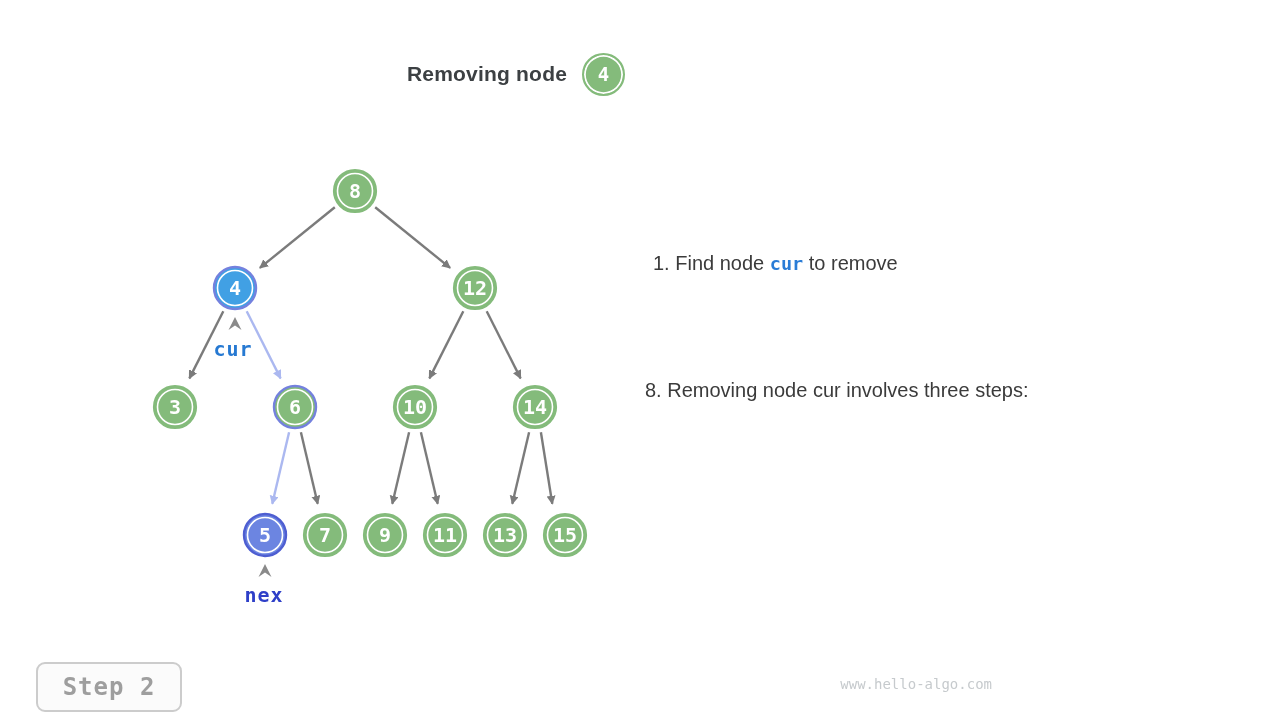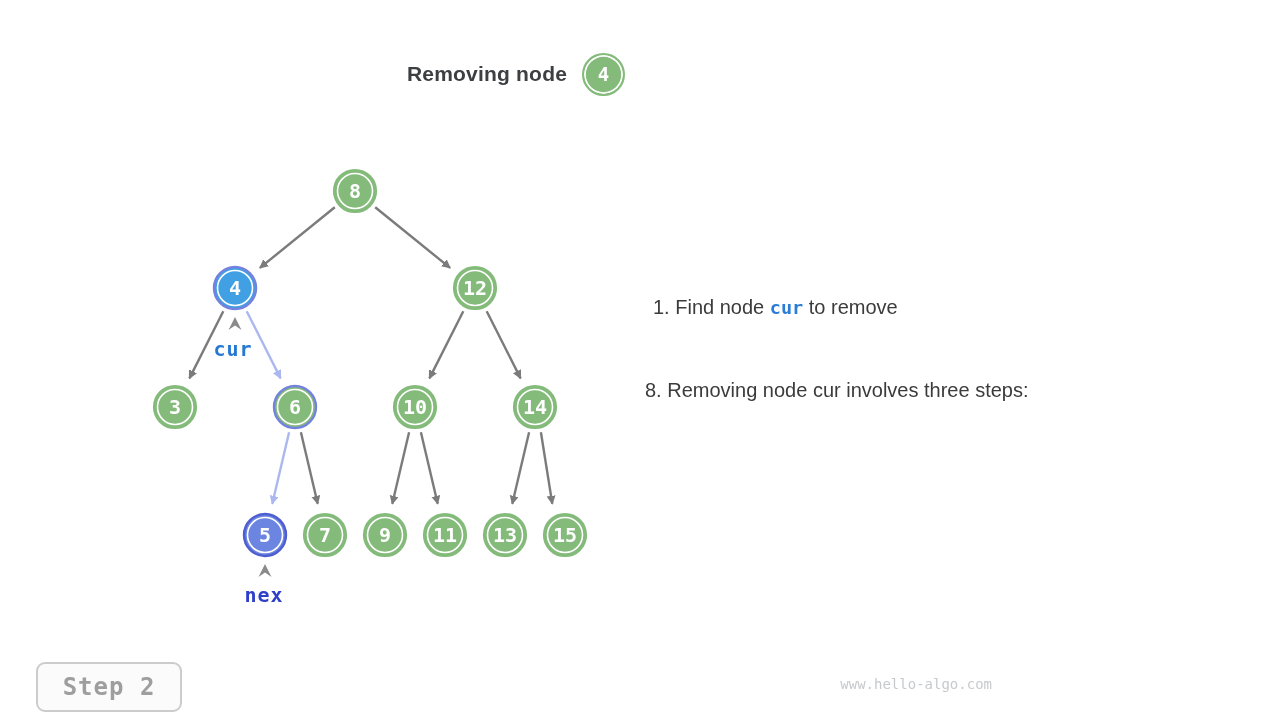--- a/index.html
+++ b/index.html
@@ -146,21 +146,21 @@
     <g>
       <path d="M235,317 L241.5,330 L235,325.5 L228.5,330 Z" fill="#8a8a8a"></path>
       <text class="ptr-label" x="233" y="356" fill="#2679D2">cur</text>
     </g>
     <g>
       <path d="M265,564 L271.5,577 L265,572.5 L258.5,577 Z" fill="#8a8a8a"></path>
       <text class="ptr-label" x="264" y="602" fill="#2E3FC8">nex</text>
     </g>
   </svg>
 
-  <div class="note" style="left:653px;top:252px;margin-top:44px;">
+  <div class="note" style="left:653px;top:252px;">
     <span>1. Find node </span><span class="code code-cur">cur</span><span> to remove</span>
   </div>
 
 
   <div class="note" style="left:645px;top:379px;">
     <span>8. Removing node cur involves three steps:</span>
   </div>
 
 
   <div class="step-badge">

